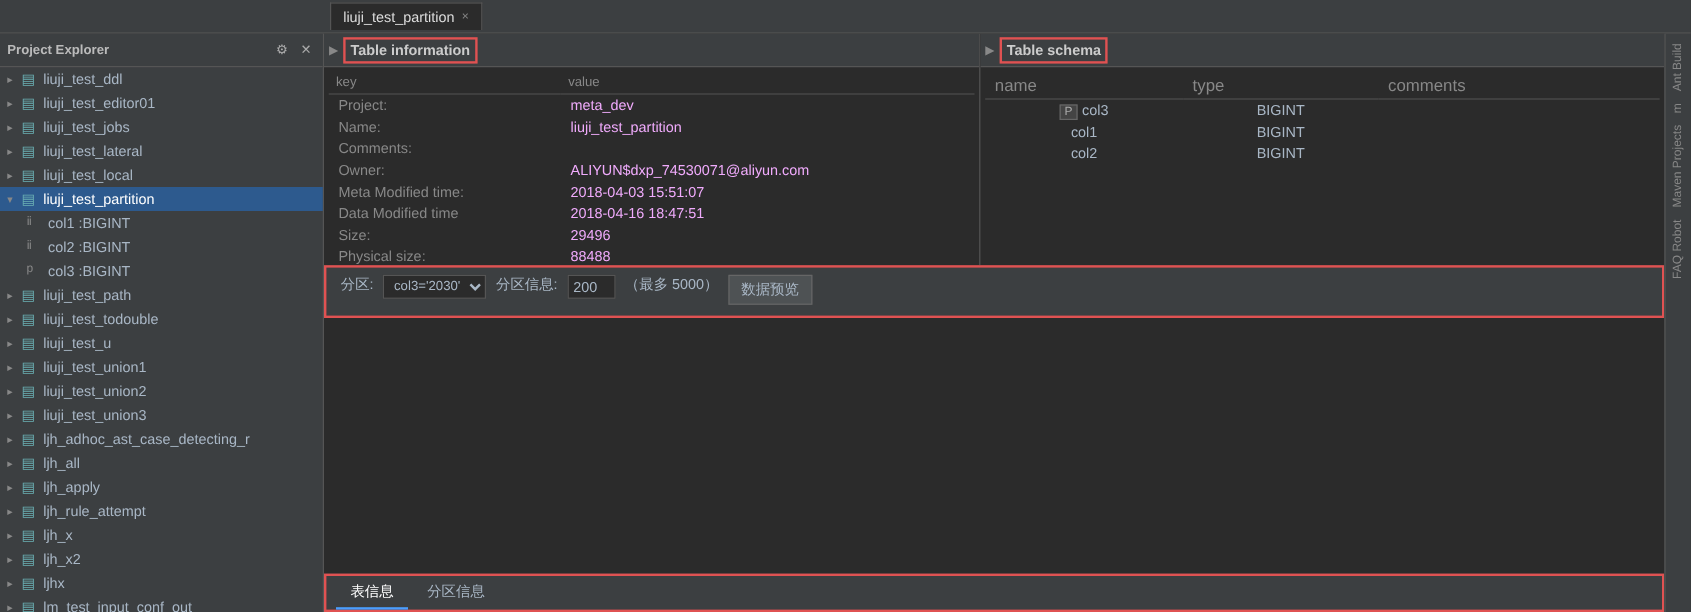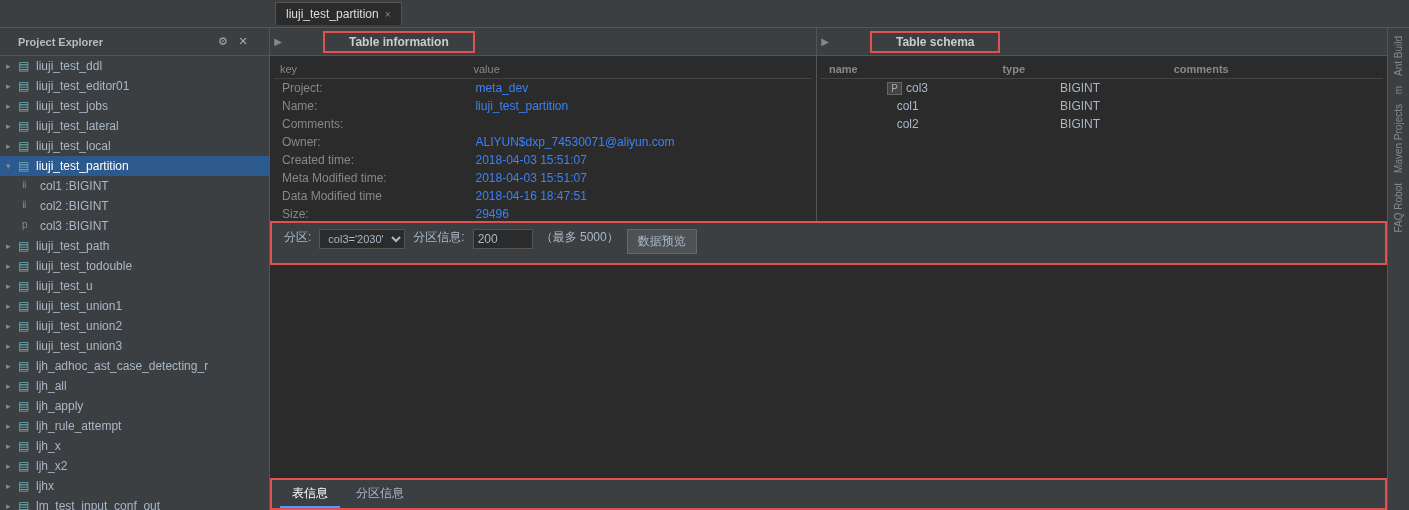--- a/index.html
+++ b/index.html
@@ -58,21 +58,21 @@
       width: 270px;
       background: #3c3f41;
       border-right: 1px solid #555;
       display: flex;
       flex-direction: column;
       overflow: hidden;
     }
     .sidebar-toolbar {
       display: flex;
       align-items: center;
-      padding: 4px 18px;
+      padding: 4px 6px;
       background: #3c3f41;
       border-bottom: 1px solid #555;
       gap: 4px;
       min-height: 28px;
     }
     .sidebar-title {
       font-size: 11px;
       color: #bbb;
       font-weight: bold;
       flex: 1;
@@ -151,26 +151,25 @@
       min-height: 28px;
     }
     .panel-header-arrow {
       width: 16px;
       text-align: center;
       color: #888;
       font-size: 10px;
     }
     .panel-title-box {
       border: 2px solid #e05252;
-      padding: 2px 24px;
+      padding: 2px 4px;
       color: #ccc;
       font-size: 12px;
       font-weight: bold;
       background: transparent;
-      margin-left: 37px;
     }
 
     .info-table {
       flex: 1;
       overflow-y: auto;
       padding: 4px;
     }
     .info-table table {
       width: 100%;
       border-collapse: collapse;
@@ -178,21 +177,21 @@
     .info-table th {
       text-align: left;
       color: #888;
       font-weight: normal;
       font-size: 11px;
       padding: 3px 6px;
       border-bottom: 1px solid #444;
     }
     .info-table td {
       padding: 2px 8px;
-      color: #3b82f6;
+      color: #f0abfc;
       font-size: 12px;
       vertical-align: top;
     }
     .info-table td:first-child {
       color: #888;
       white-space: nowrap;
     }
 
     
     .schema-panel {
@@ -206,22 +205,22 @@
       overflow-y: auto;
       padding: 4px;
     }
     .schema-table table {
       width: 100%;
       border-collapse: collapse;
     }
     .schema-table th {
       text-align: left;
       color: #888;
-      font-weight: bold;
-      font-size: 11px;
+      font-weight: normal;
+      font-size: 14px;
       padding: 3px 8px;
       border-bottom: 1px solid #444;
     }
     .schema-table td {
       padding: 2px 8px;
       color: #a9b7c6;
       font-size: 12px;
       text-align: center;
     }
     .schema-badge {
@@ -255,21 +254,21 @@
       font-size: 11px;
       padding: 2px 4px;
       cursor: pointer;
     }
     .filter-input {
       background: #2b2b2b;
       border: 1px solid #555;
       color: #a9b7c6;
       font-size: 12px;
       padding: 2px 4px;
-      width: 60px;
+      width: 40px;
     }
     .filter-btn {
       background: #4e5254;
       border: 1px solid #666;
       color: #a9b7c6;
       font-size: 12px;
       padding: 3px 10px;
       cursor: pointer;
     }
 
@@ -494,24 +493,20 @@
                 </tr>
                 <tr>
                   <td>Comments:</td>
                   <td></td>
                 </tr>
                 <tr>
                   <td>Owner:</td>
                   <td>ALIYUN$dxp_74530071@aliyun.com</td>
                 </tr>
                 <tr>
-                  <td>Created time:</td>
-                  <td>2018-04-03 15:51:07</td>
-                </tr>
-                <tr>
                   <td>Meta Modified time:</td>
                   <td>2018-04-03 15:51:07</td>
                 </tr>
                 <tr>
                   <td>Data Modified time</td>
                   <td>2018-04-16 18:47:51</td>
                 </tr>
                 <tr>
                   <td>Size:</td>
                   <td>29496</td>

